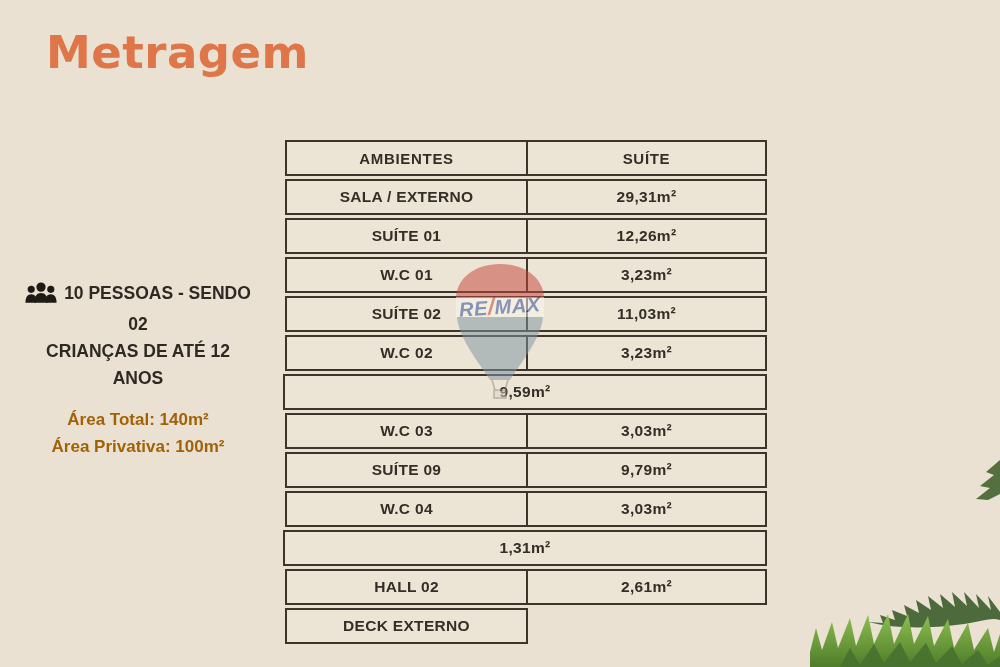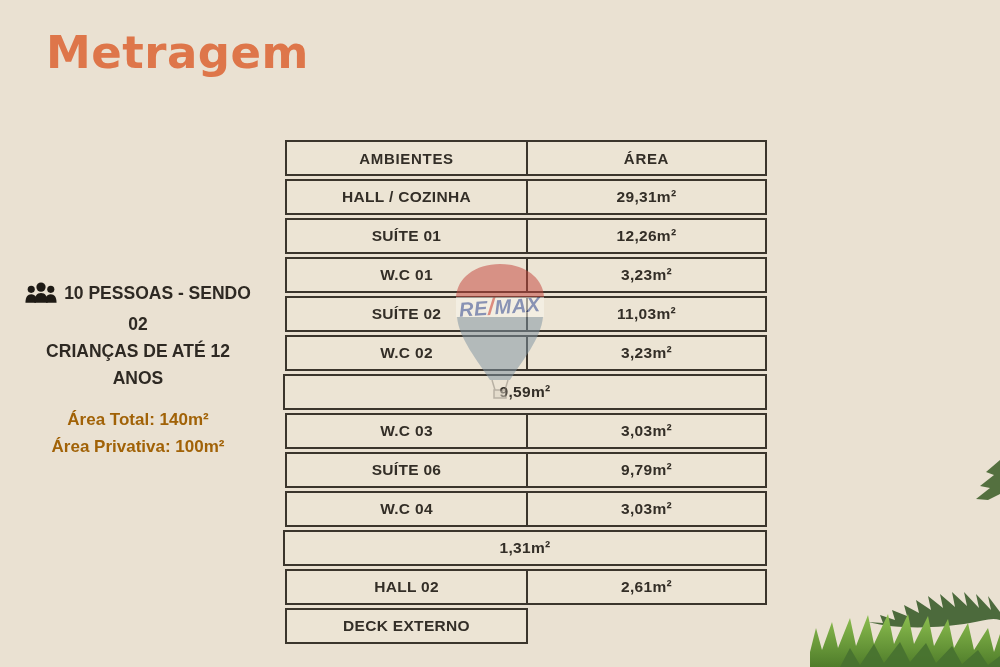--- a/index.html
+++ b/index.html
@@ -67,24 +67,24 @@
   <div>ANOS</div>
   <div class="areas">
     <div>Área Total: 140m²</div>
     <div>Área Privativa: 100m²</div>
   </div>
 </div>
 
 <div class="mtable">
   <div class="trow hrow">
     <div class="cell c1">AMBIENTES</div>
-    <div class="cell c2">ÁREA</div>
+    <div class="cell c2">SUÍTE</div>
   </div>
   <div class="trow">
-    <div class="cell c1">HALL / COZINHA</div>
+    <div class="cell c1">SALA / EXTERNO</div>
     <div class="cell c2">29,31m²</div>
   </div>
   <div class="trow">
     <div class="cell c1">SUÍTE 01</div>
     <div class="cell c2">12,26m²</div>
   </div>
   <div class="trow">
     <div class="cell c1">W.C 01</div>
     <div class="cell c2">3,23m²</div>
   </div>
@@ -97,21 +97,21 @@
     <div class="cell c2">3,23m²</div>
   </div>
   <div class="trow">
     <div class="cell c2">9,59m²</div>
   </div>
   <div class="trow">
     <div class="cell c1">W.C 03</div>
     <div class="cell c2">3,03m²</div>
   </div>
   <div class="trow">
-    <div class="cell c1">SUÍTE 06</div>
+    <div class="cell c1">SUÍTE 09</div>
     <div class="cell c2">9,79m²</div>
   </div>
   <div class="trow">
     <div class="cell c1">W.C 04</div>
     <div class="cell c2">3,03m²</div>
   </div>
   <div class="trow">
     <div class="cell c2">1,31m²</div>
   </div>
   <div class="trow">

